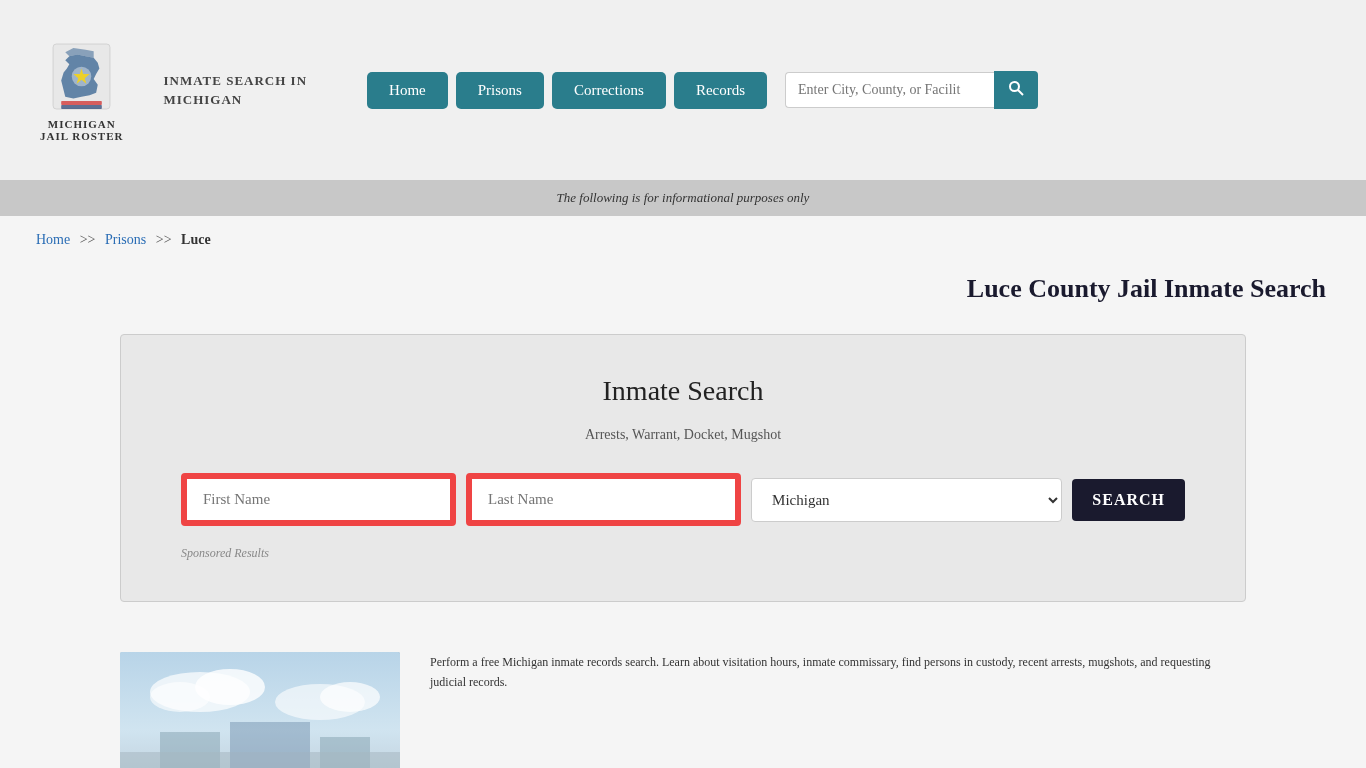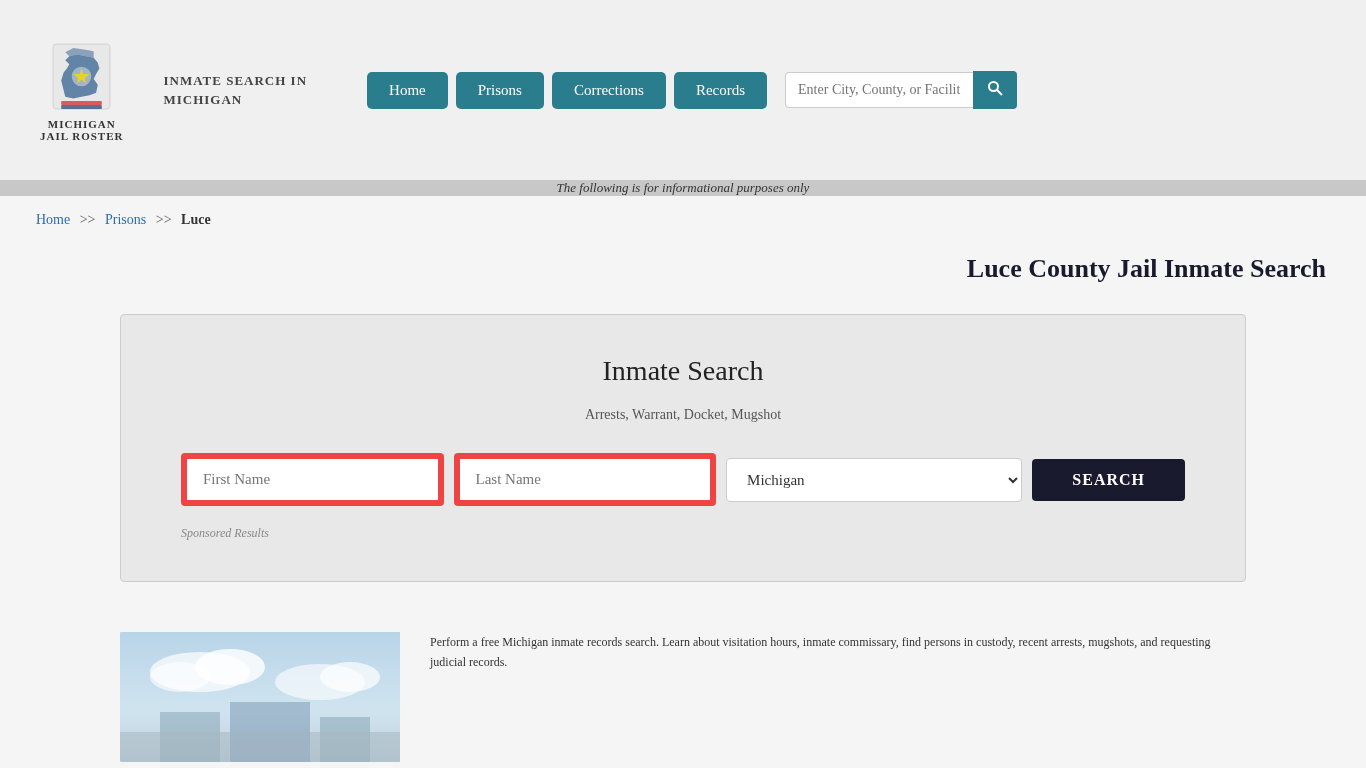--- a/index.html
+++ b/index.html
@@ -58,39 +58,39 @@
       display: flex;
       align-items: center;
       margin-left: 10px;
     }
     .search-input {
       padding: 9px 12px;
       font-size: 14px;
       border: 1px solid #ccc;
       border-right: none;
       border-radius: 4px 0 0 4px;
-      width: 188px;
+      width: 209px;
       color: #999;
       font-family: Georgia, serif;
     }
     .search-btn {
       background: #2a7d8c;
       border: none;
       border-radius: 0 4px 4px 0;
       padding: 9px 14px;
       cursor: pointer;
       color: white;
       font-size: 16px;
     }
 
     
     .info-bar {
       background: #c8c8c8;
       text-align: center;
-      padding: 0;
+      padding: 10px;
       font-size: 13px;
       color: #333;
       font-style: italic;
     }
 
     
     .breadcrumb {
       padding: 16px 36px;
       font-size: 14px;
       color: #555;
@@ -160,21 +160,21 @@
       border-radius: 4px;
       background: white;
       color: #333;
       font-family: Georgia, serif;
     }
     .search-submit {
       background: #1a1a2e;
       color: white;
       border: none;
       border-radius: 4px;
-      padding: 12px 40px;
+      padding: 12px 20px;
       font-size: 16px;
       font-weight: bold;
       letter-spacing: 1px;
       cursor: pointer;
       font-family: Georgia, serif;
     }
     .sponsored {
       font-size: 12px;
       color: #888;
       margin-top: 20px;

